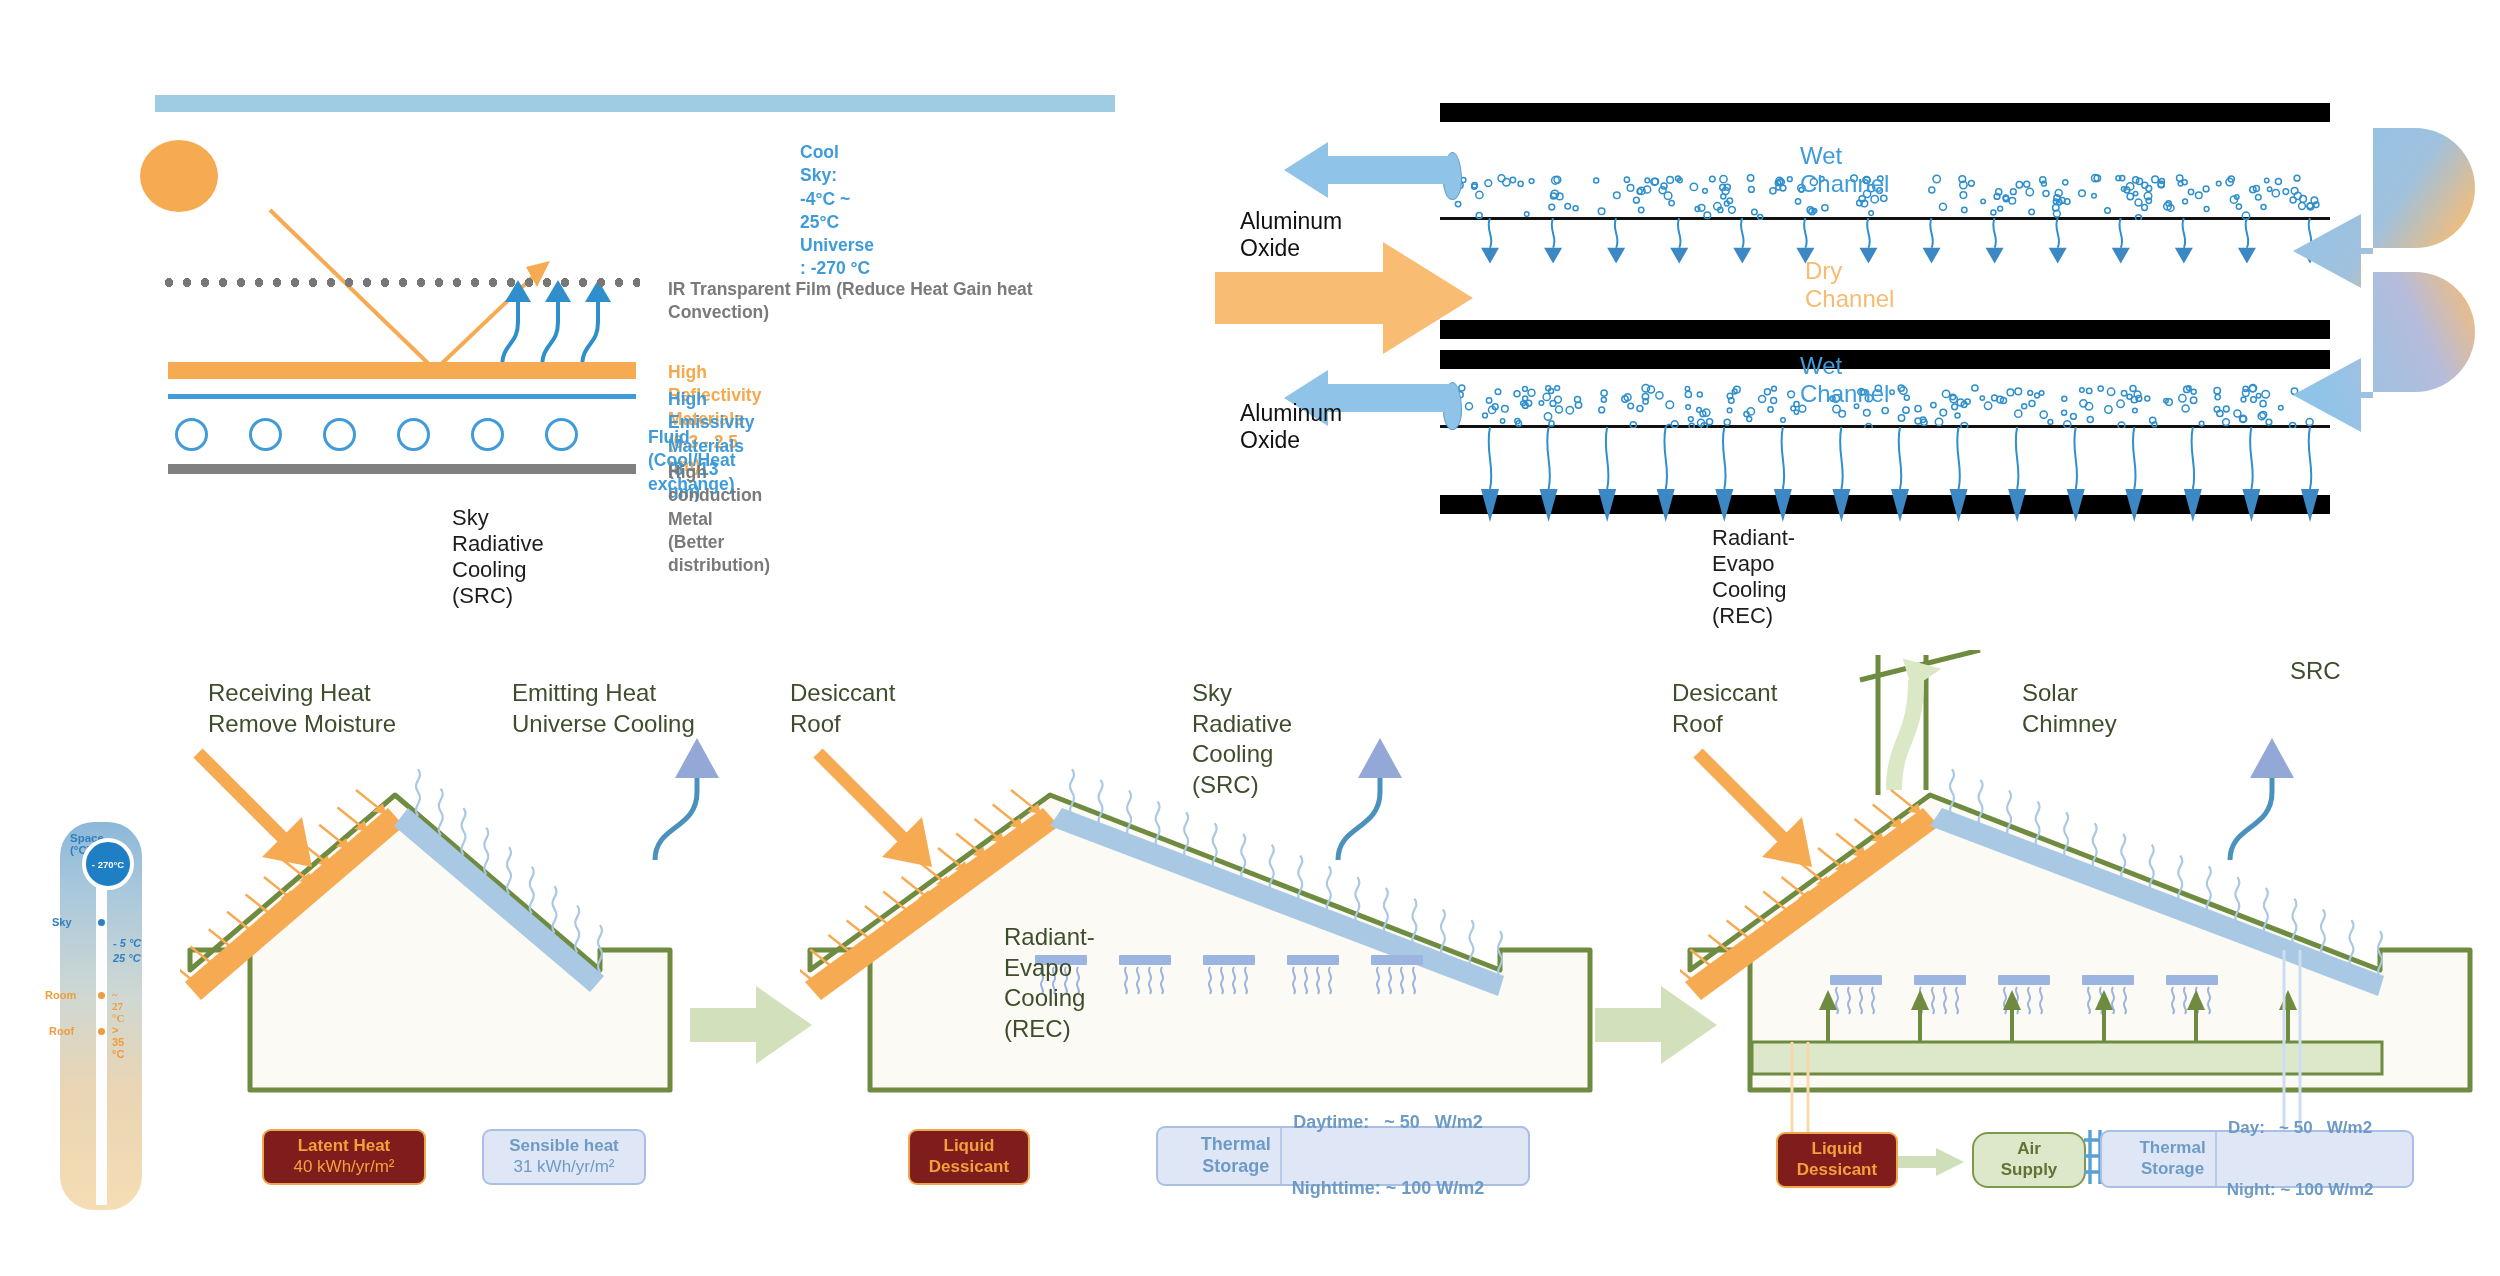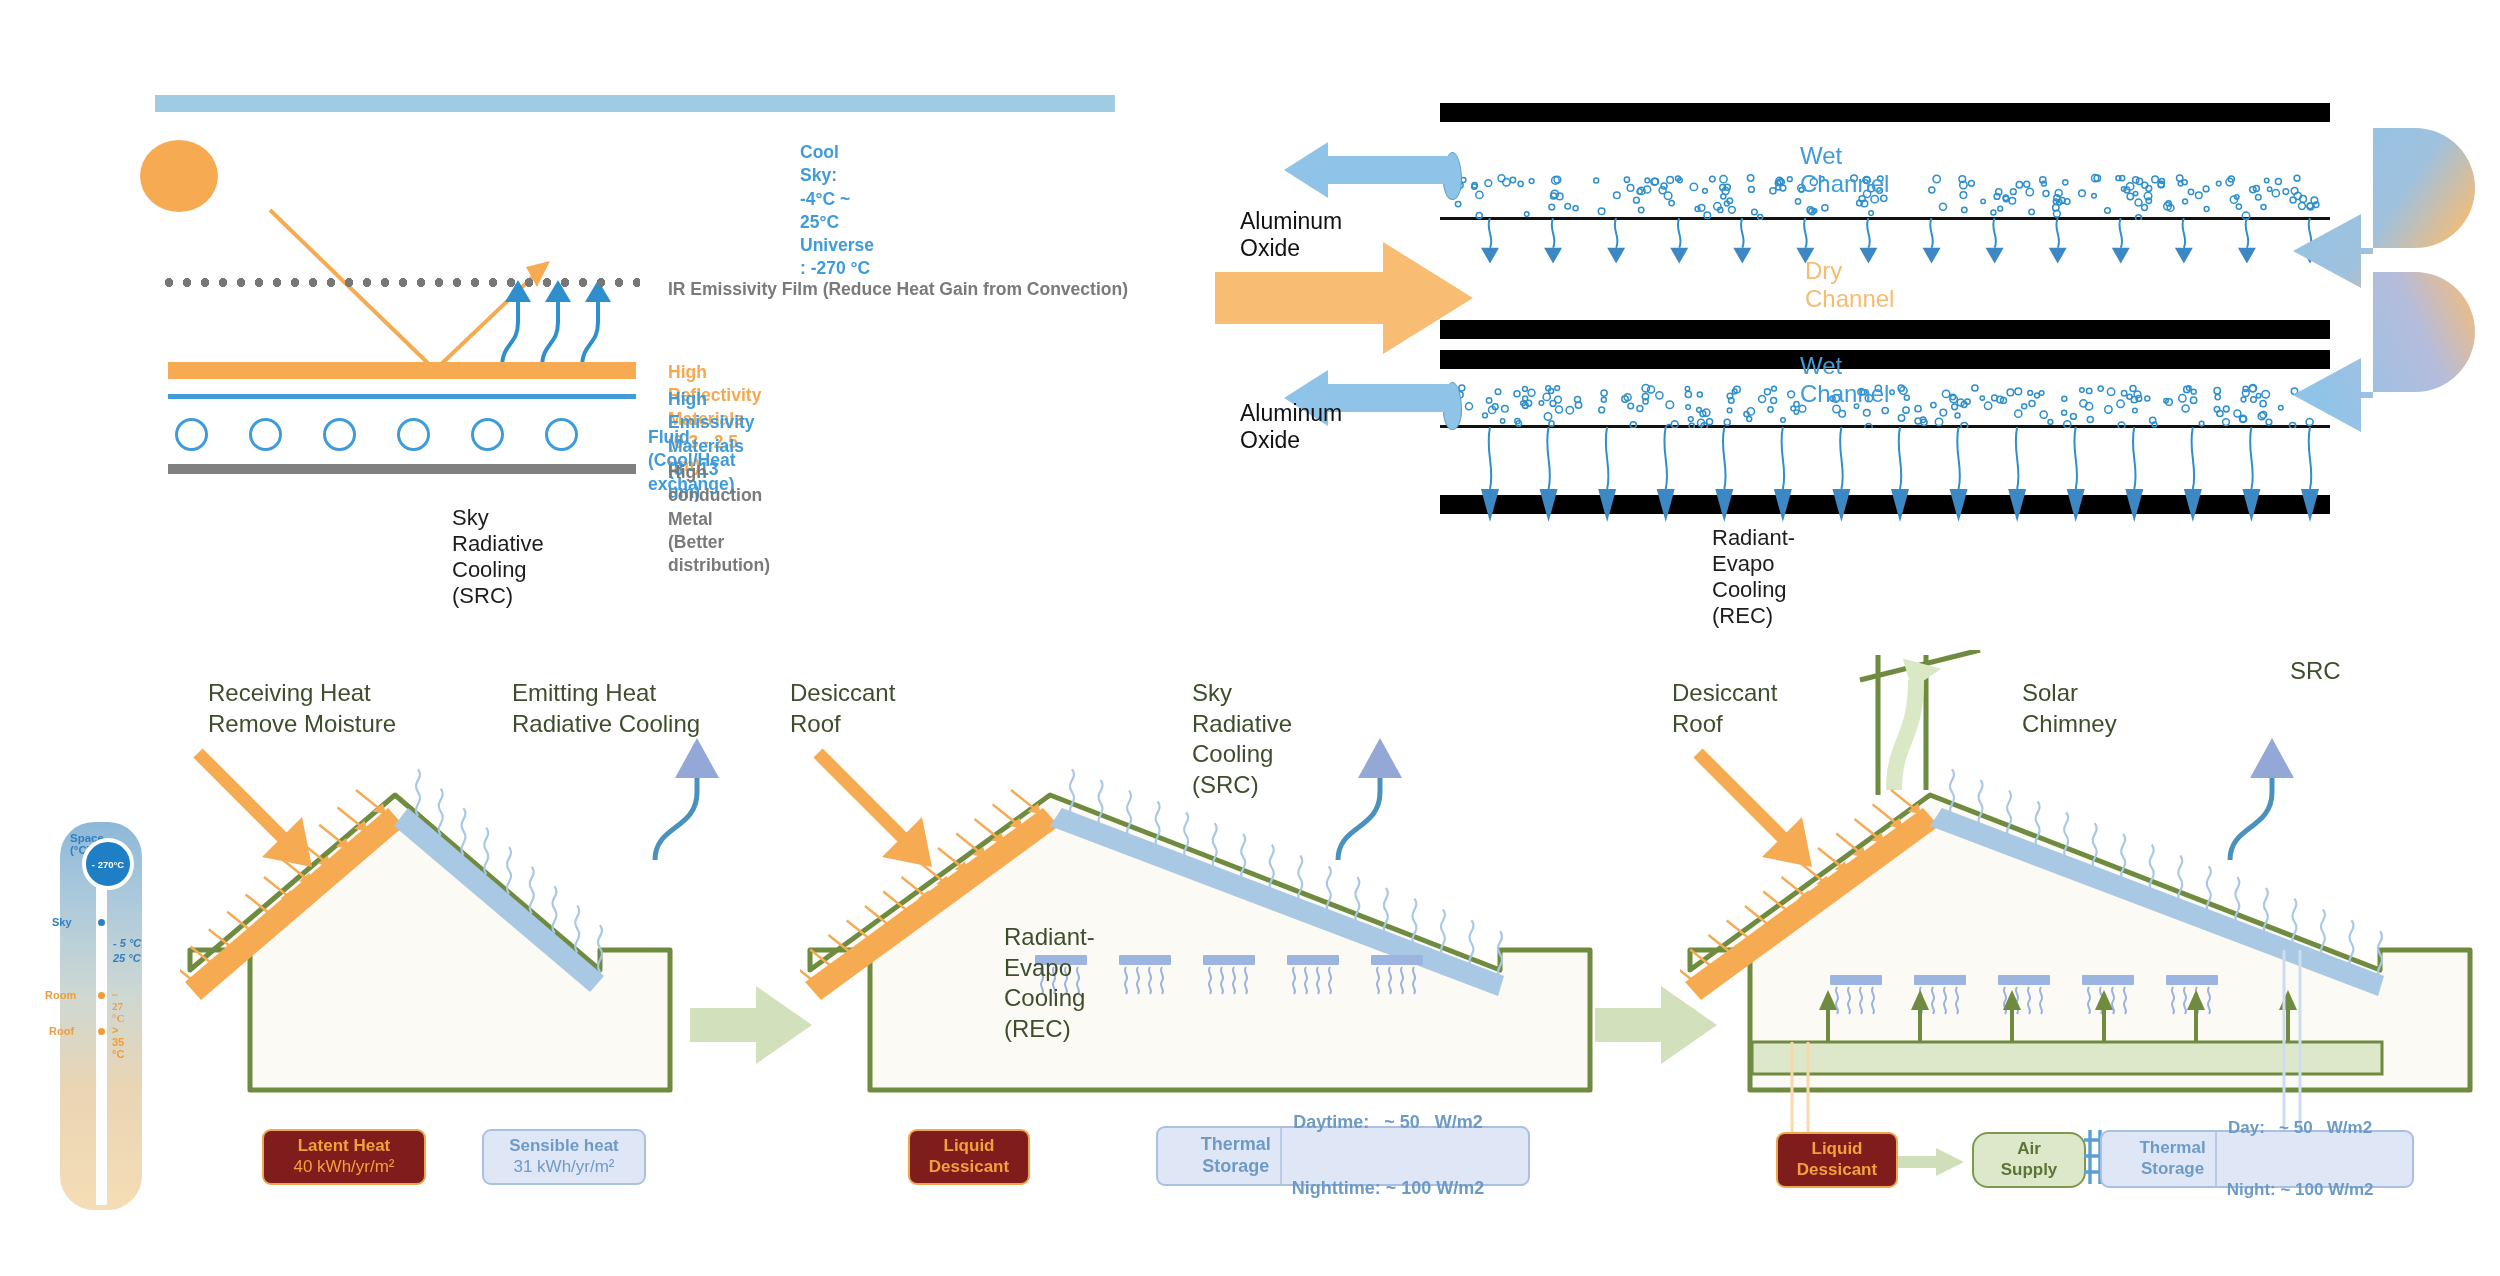--- a/index.html
+++ b/index.html
@@ -107,21 +107,21 @@
   <div class="abs nosel src-circ" style="left:397px"></div>
   <div class="abs nosel src-circ" style="left:471px"></div>
   <div class="abs nosel src-circ" style="left:545px"></div>
   <div class="abs nosel" id="src-metal"></div>
 
   <div class="abs nosel lbl-src t-blue-b" id="src-cool-sky">
     <div>Cool Sky:   -4°C ~ 25°C</div>
     <div>Universe : -270 °C</div>
   </div>
 
-  <div class="abs nosel lbl-src t-gray-b" id="src-film-lbl">IR Emissivity Film (Reduce Heat Gain from Convection)</div>
+  <div class="abs nosel lbl-src t-gray-b" id="src-film-lbl">IR Transparent Film (Reduce Heat Gain heat Convection)</div>
   <div class="abs nosel lbl-src t-orange-b" id="src-refl-lbl">High Reflectivity Materials (0.3 - 2.5 um)</div>
   <div class="abs nosel lbl-src t-blue-b" id="src-emis-lbl">High Emissivity Materials (8 - 13 um)</div>
   <div class="abs nosel lbl-src t-blue-b" id="src-fluid-lbl">Fluid (Cool/Heat exchange)</div>
   <div class="abs nosel lbl-src t-gray-b" id="src-metal-lbl">High conduction Metal (Better distribution)</div>
 
   <div class="abs nosel t-dark" id="src-caption">Sky Radiative Cooling (SRC)</div>
 </div>
 
 <div class="abs" id="panel-rec">
 
@@ -701,21 +701,21 @@
   </svg>
 
   <svg class="abs nosel" style="left:625px;top:730px;" width="120" height="140">
     <path d="M30,130 C30,95 72,100 72,62 L72,42" stroke="#4a92bd" stroke-width="5" fill="none"></path>
     <path d="M72,8 L94,48 L50,48 Z" fill="#94a8d8"></path>
   </svg>
 
   <div class="abs nosel h-title" style="left:208px;top:678px;white-space:pre;">Receiving Heat
 Remove Moisture</div>
   <div class="abs nosel h-title" style="left:512px;top:678px;white-space:pre;">Emitting Heat
-Radiative Cooling</div>
+Universe Cooling</div>
 
   <div class="abs nosel chip chip-or" style="left:262px;top:1129px;width:160px;height:52px;font-size:17px;">
     <div>
       <div>Latent Heat</div>
       <div style="font-weight:normal">40 kWh/yr/m²</div>
     </div>
   </div>
   <div class="abs nosel chip chip-bl" style="left:482px;top:1129px;width:160px;height:52px;font-size:17px;">
     <div>
       <div>Sensible heat</div>

